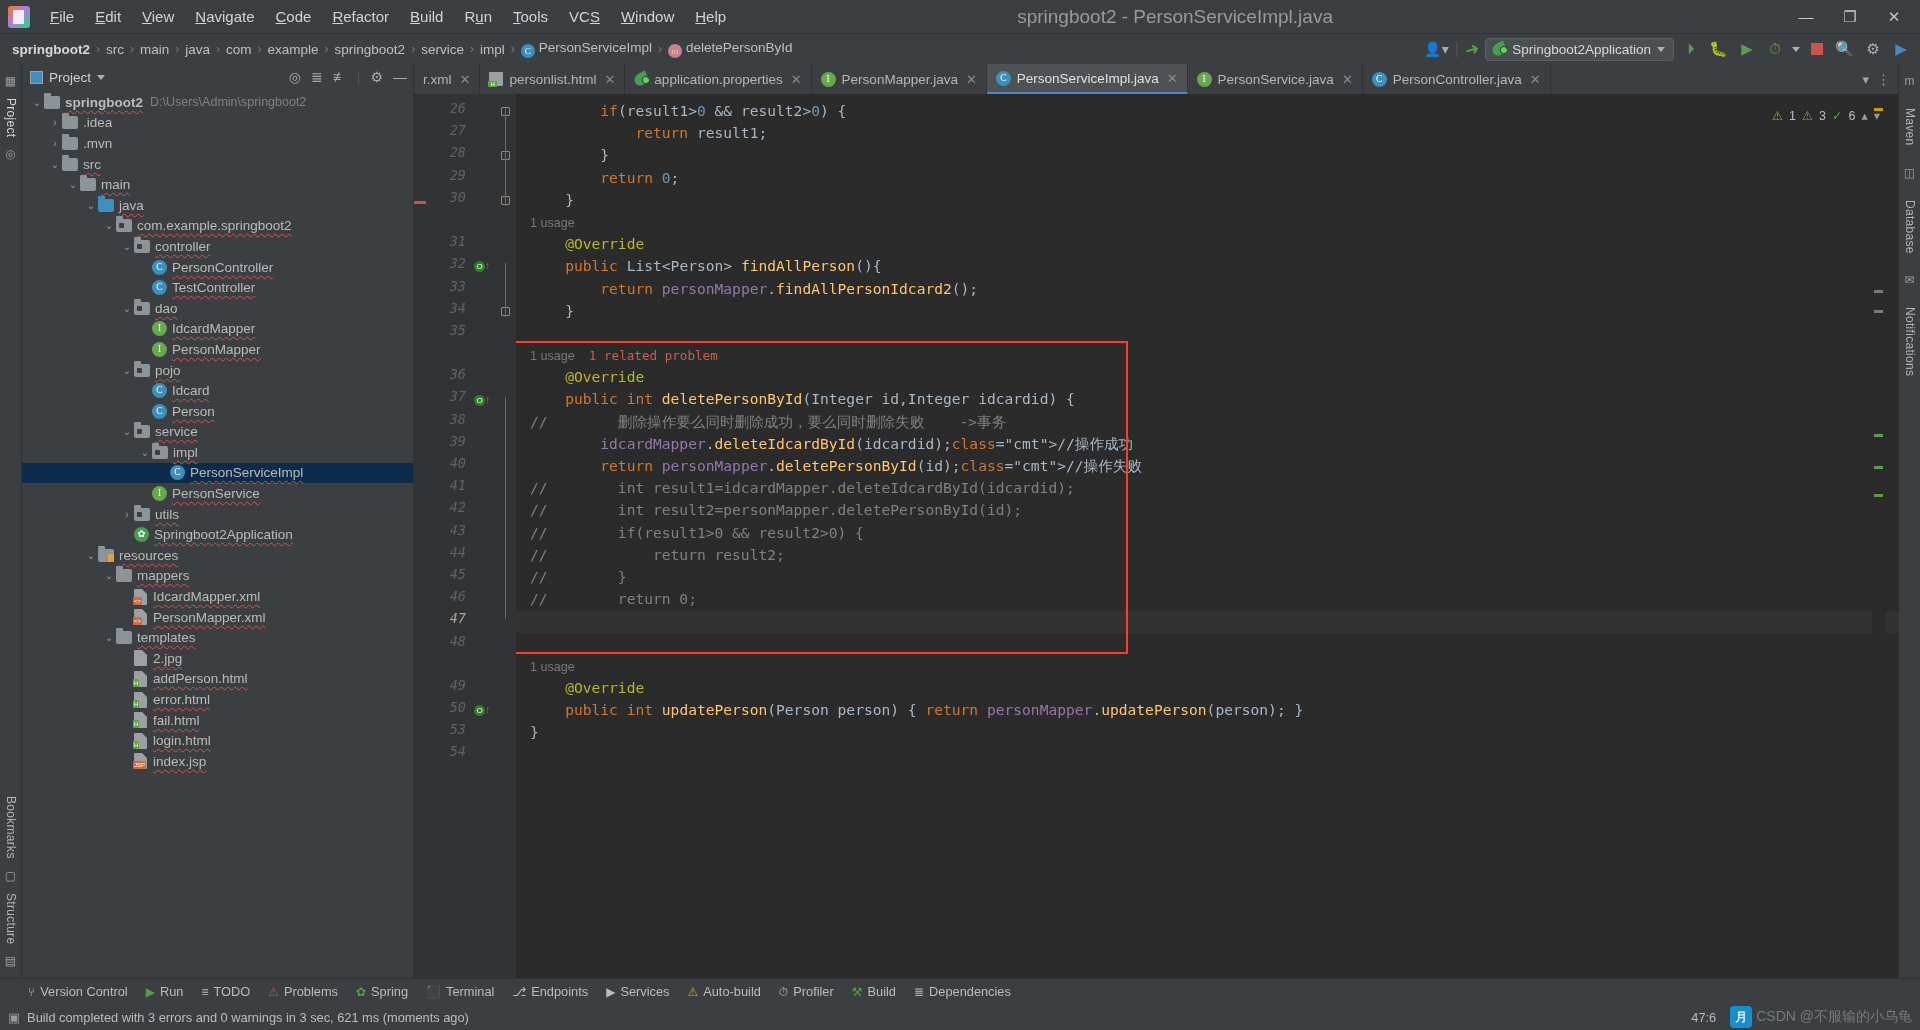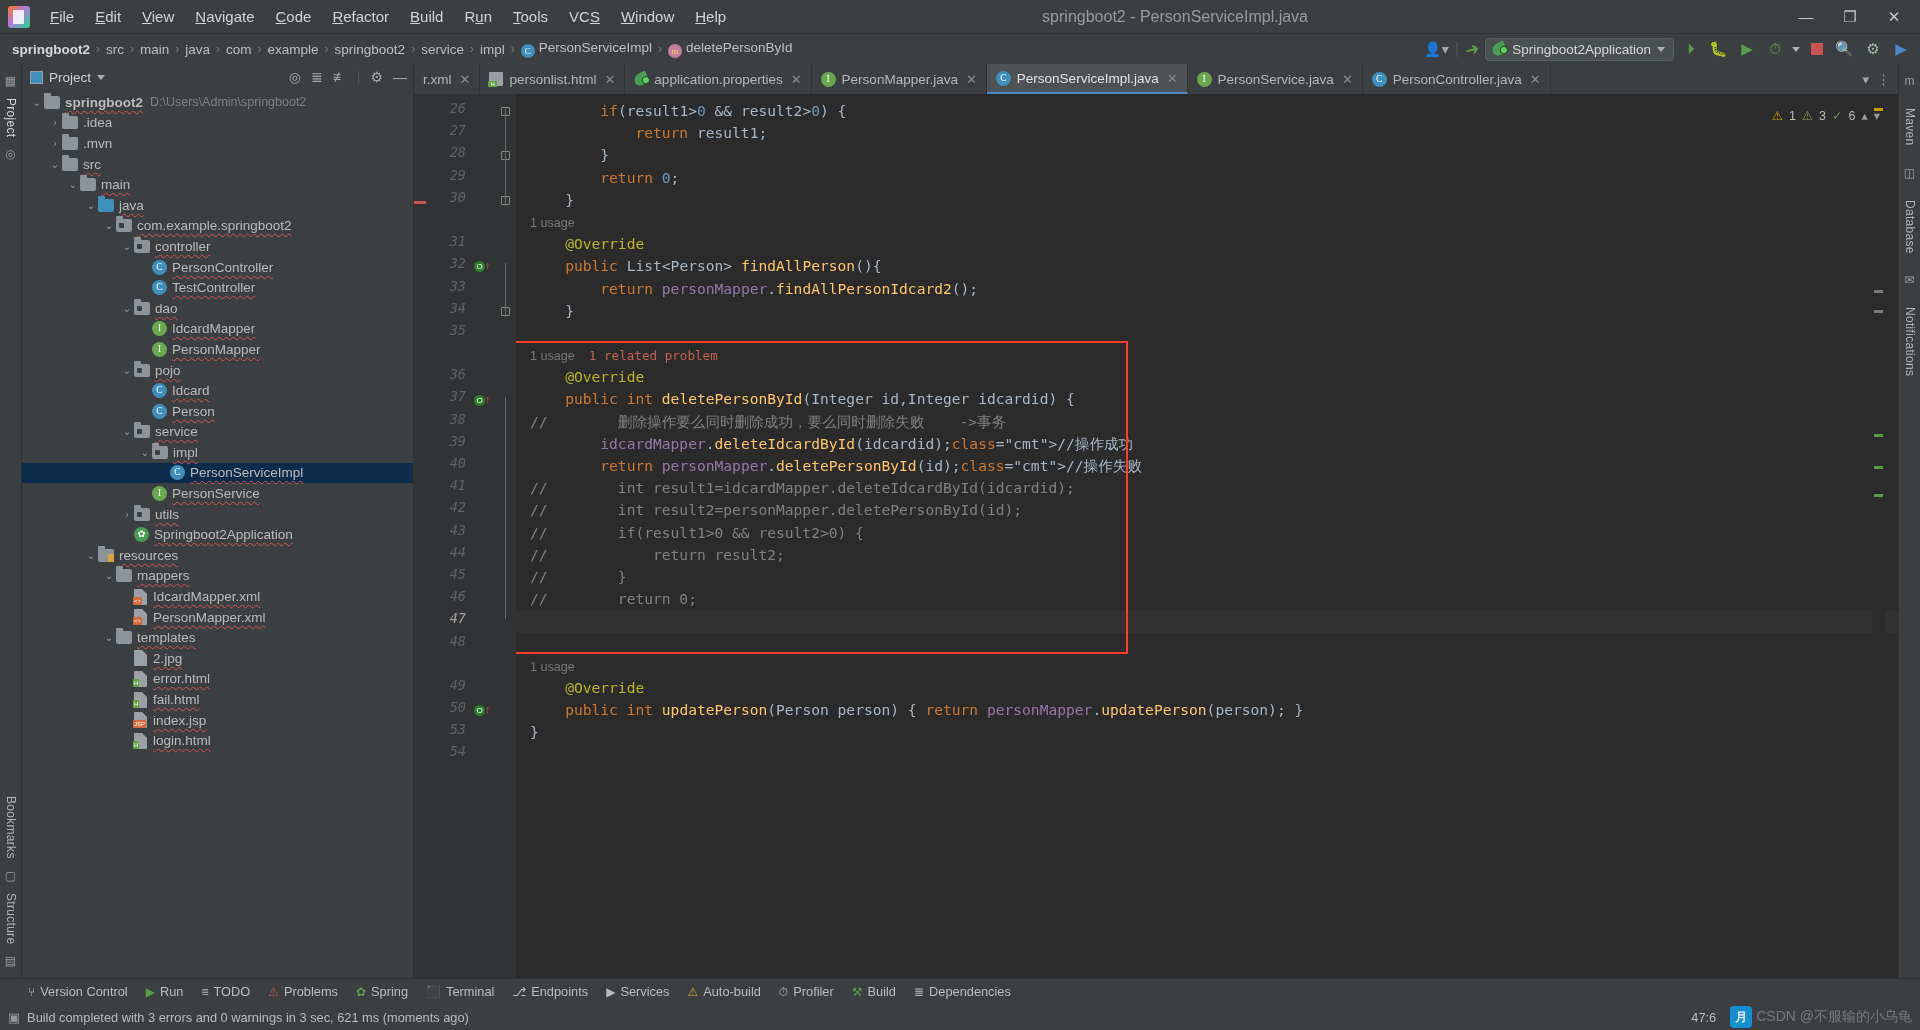--- a/index.html
+++ b/index.html
@@ -13,21 +13,21 @@
               flex:0 0 34px; border-bottom:1px solid #323232; }
   .logo { width:22px;height:22px; margin:0 10px 0 8px; border-radius:3px;
           background:linear-gradient(135deg,#f97a12 0%,#b07be0 45%,#21d789 100%);
           position:relative; flex:0 0 22px;}
   .logo:after{content:"";position:absolute;left:5px;top:4px;width:11px;height:14px;
           background:#ffffff;opacity:.85;border-radius:1px;}
   .menu { display:flex; align-items:center; gap:1px; }
   .menu-item { padding:4px 10px; font-size:15px; color:#d3d3d3; cursor:default;
                white-space:nowrap; }
   .menu-item u { text-decoration:underline; }
-  .title-center { flex:1; text-align:center; font-size:16px; color:#9a9a9a;
+  .title-center { flex:1; text-align:center; font-size:19px; color:#9a9a9a;
                   padding-right:170px; white-space:nowrap; }
   .win-btns { display:flex; align-items:center; gap:0; margin-right:4px; }
   .win-btn { width:44px;height:32px; display:flex;align-items:center;justify-content:center;
              color:#c8c8c8; font-size:15px; }
 
   
   .navbar { height:30px; background:#3c3f41; display:flex; align-items:center;
             flex:0 0 30px; padding-left:10px; }
   .crumbs { display:flex; align-items:center; font-size:13.5px; }
   .crumb { color:#bfbfbf; padding:0 2px; white-space:nowrap; }
@@ -415,42 +415,49 @@
           <div class="row" style="padding-left: 98px;">
             <span class="arrow"></span>
             <span class="fileic"></span>
             <span class="lbl err">2.jpg</span>
           </div>
           <div class="row" style="padding-left: 98px;">
             <span class="arrow"></span>
             <span class="fileic">
               <span class="tag h">H</span>
             </span>
+            <span class="lbl err">addPerson.html</span>
+          </div>
+          <div class="row" style="padding-left: 98px;">
+            <span class="arrow"></span>
+            <span class="fileic">
+              <span class="tag h">H</span>
+            </span>
             <span class="lbl err">error.html</span>
           </div>
           <div class="row" style="padding-left: 98px;">
             <span class="arrow"></span>
             <span class="fileic">
               <span class="tag h">H</span>
             </span>
             <span class="lbl err">fail.html</span>
           </div>
           <div class="row" style="padding-left: 98px;">
             <span class="arrow"></span>
             <span class="fileic">
+              <span class="tag h">H</span>
+            </span>
+            <span class="lbl err">login.html</span>
+          </div>
+          <div class="row" style="padding-left: 98px;">
+            <span class="arrow"></span>
+            <span class="fileic">
               <span class="tag j">JSP</span>
             </span>
             <span class="lbl err">index.jsp</span>
-          </div>
-          <div class="row" style="padding-left: 98px;">
-            <span class="arrow"></span>
-            <span class="fileic">
-              <span class="tag h">H</span>
-            </span>
-            <span class="lbl err">login.html</span>
           </div>
         </div>
     </div>
 
     <div class="editor">
       <div class="tabs" id="tabs">
         <div class="tab">
             <span>r.xml</span>
             <span class="tclose">✕</span>
           </div>

